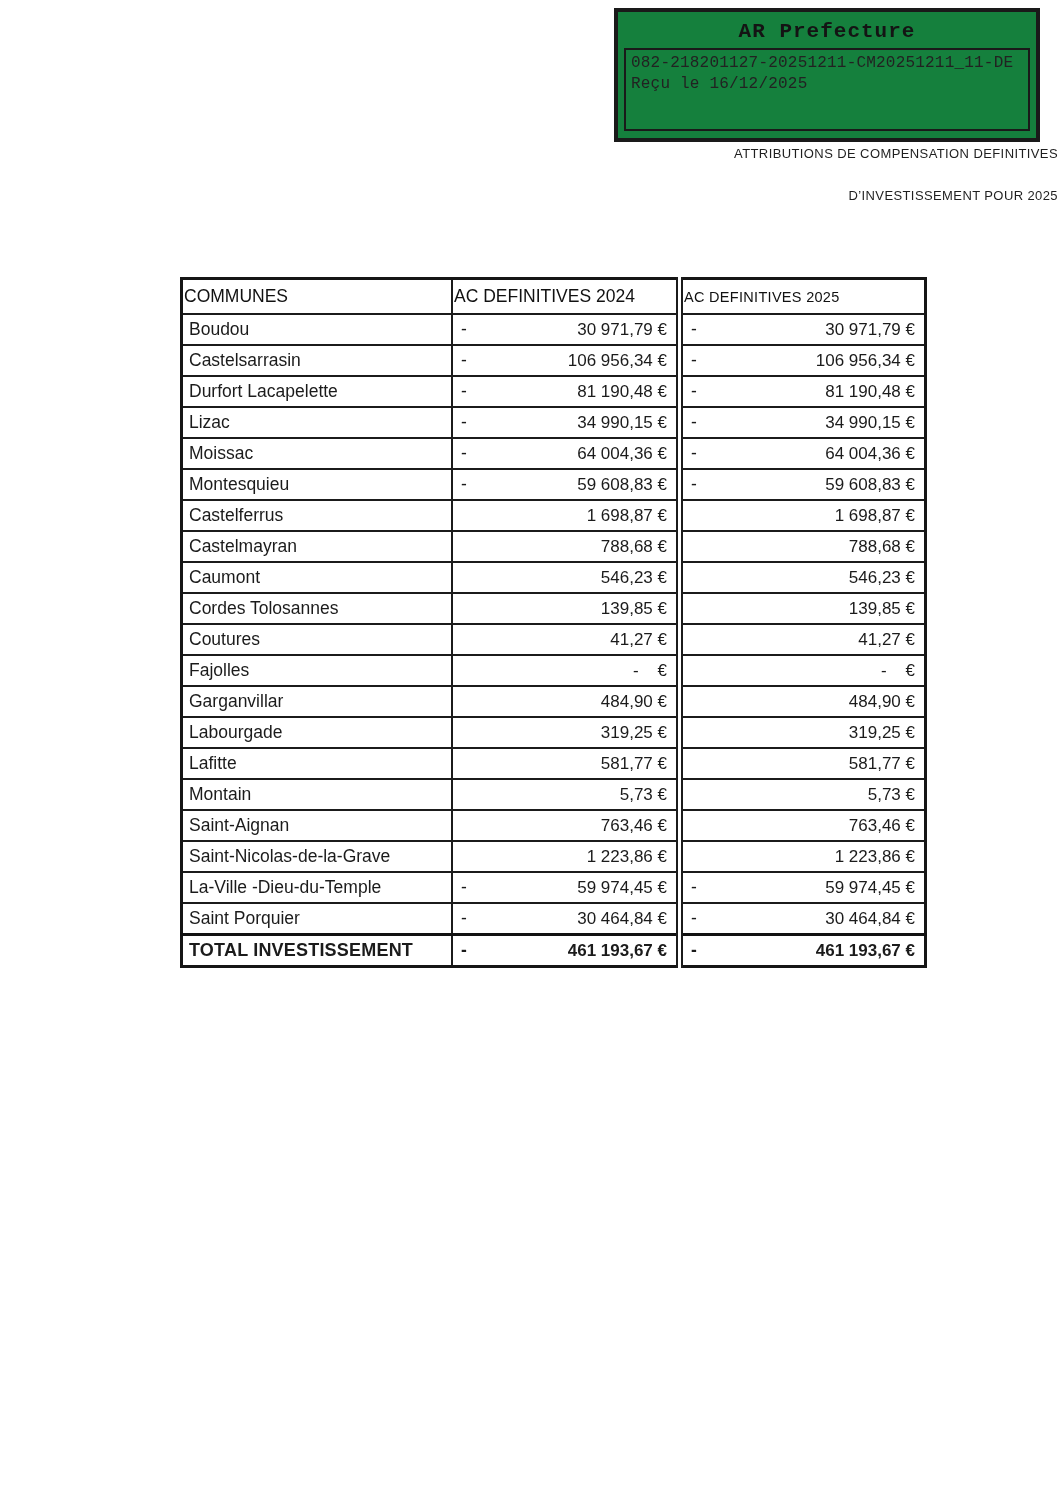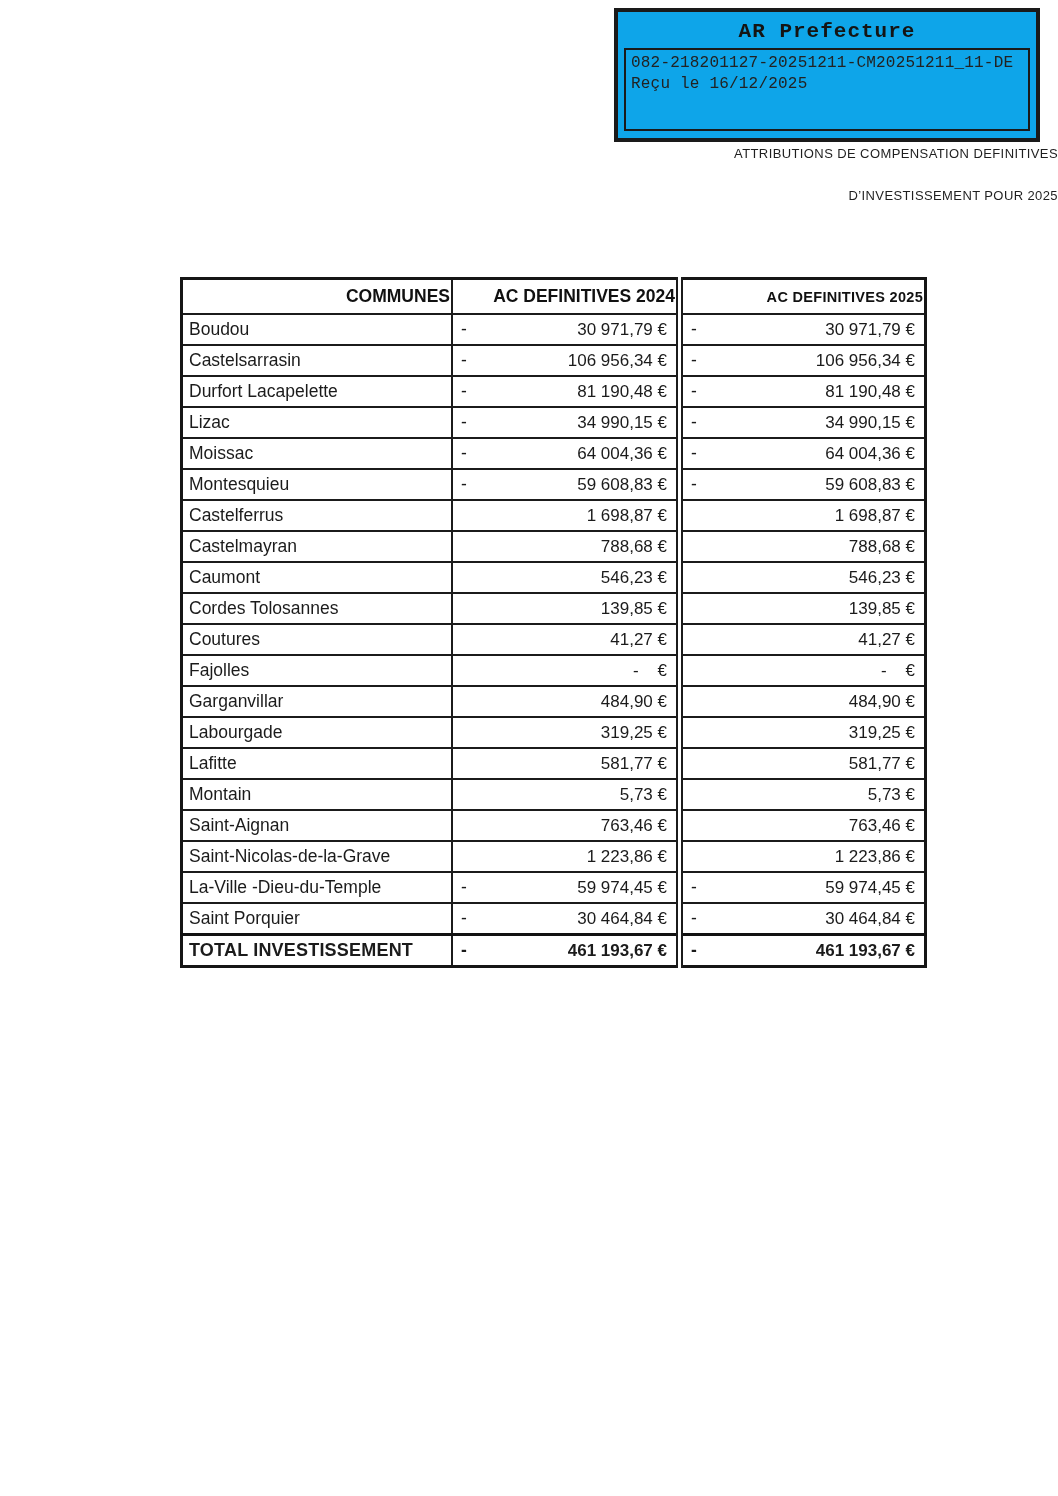--- a/index.html
+++ b/index.html
@@ -14,21 +14,21 @@
     overflow: hidden;
   }
 
   
   .stamp {
     position: absolute;
     top: 8px;
     left: 614px;
     width: 406px;
     border: 4px solid #1a1a1a;
-    background: #0ea5e9;
+    background: #15803d;
     padding: 8px 6px 7px 6px;
   }
   .stamp-title {
     font-family: "Liberation Mono", monospace;
     font-weight: bold;
     font-size: 21px;
     letter-spacing: 1px;
     text-align: center;
     margin-bottom: 5px;
     color: #141414;
@@ -70,22 +70,22 @@
     border: 2px solid #1b1b1b;
     overflow: hidden;
     white-space: nowrap;
   }
   .col-commune { width: 250px; }
   .col-2024   { width: 206px; }
   .col-2025   { width: 224px; }
 
   .ac-table th {
     height: 31px;
-    font-weight: bold;
-    text-align: right;
+    font-weight: normal;
+    text-align: left;
     font-size: 17.5px;
     color: #111;
   }
   .ac-table th.col-2025 { font-size: 14.5px; letter-spacing: 0.3px; }
 
   .ac-table td { height: 29px; font-size: 17.5px; }
   td.commune { text-align: left; padding: 0 12px 0 6px; }
   td.money   { text-align: right; padding: 0 9px 0 8px; }
   td.money .sign { float: left; }
   td.money .amt  { font-size: 17px; }

